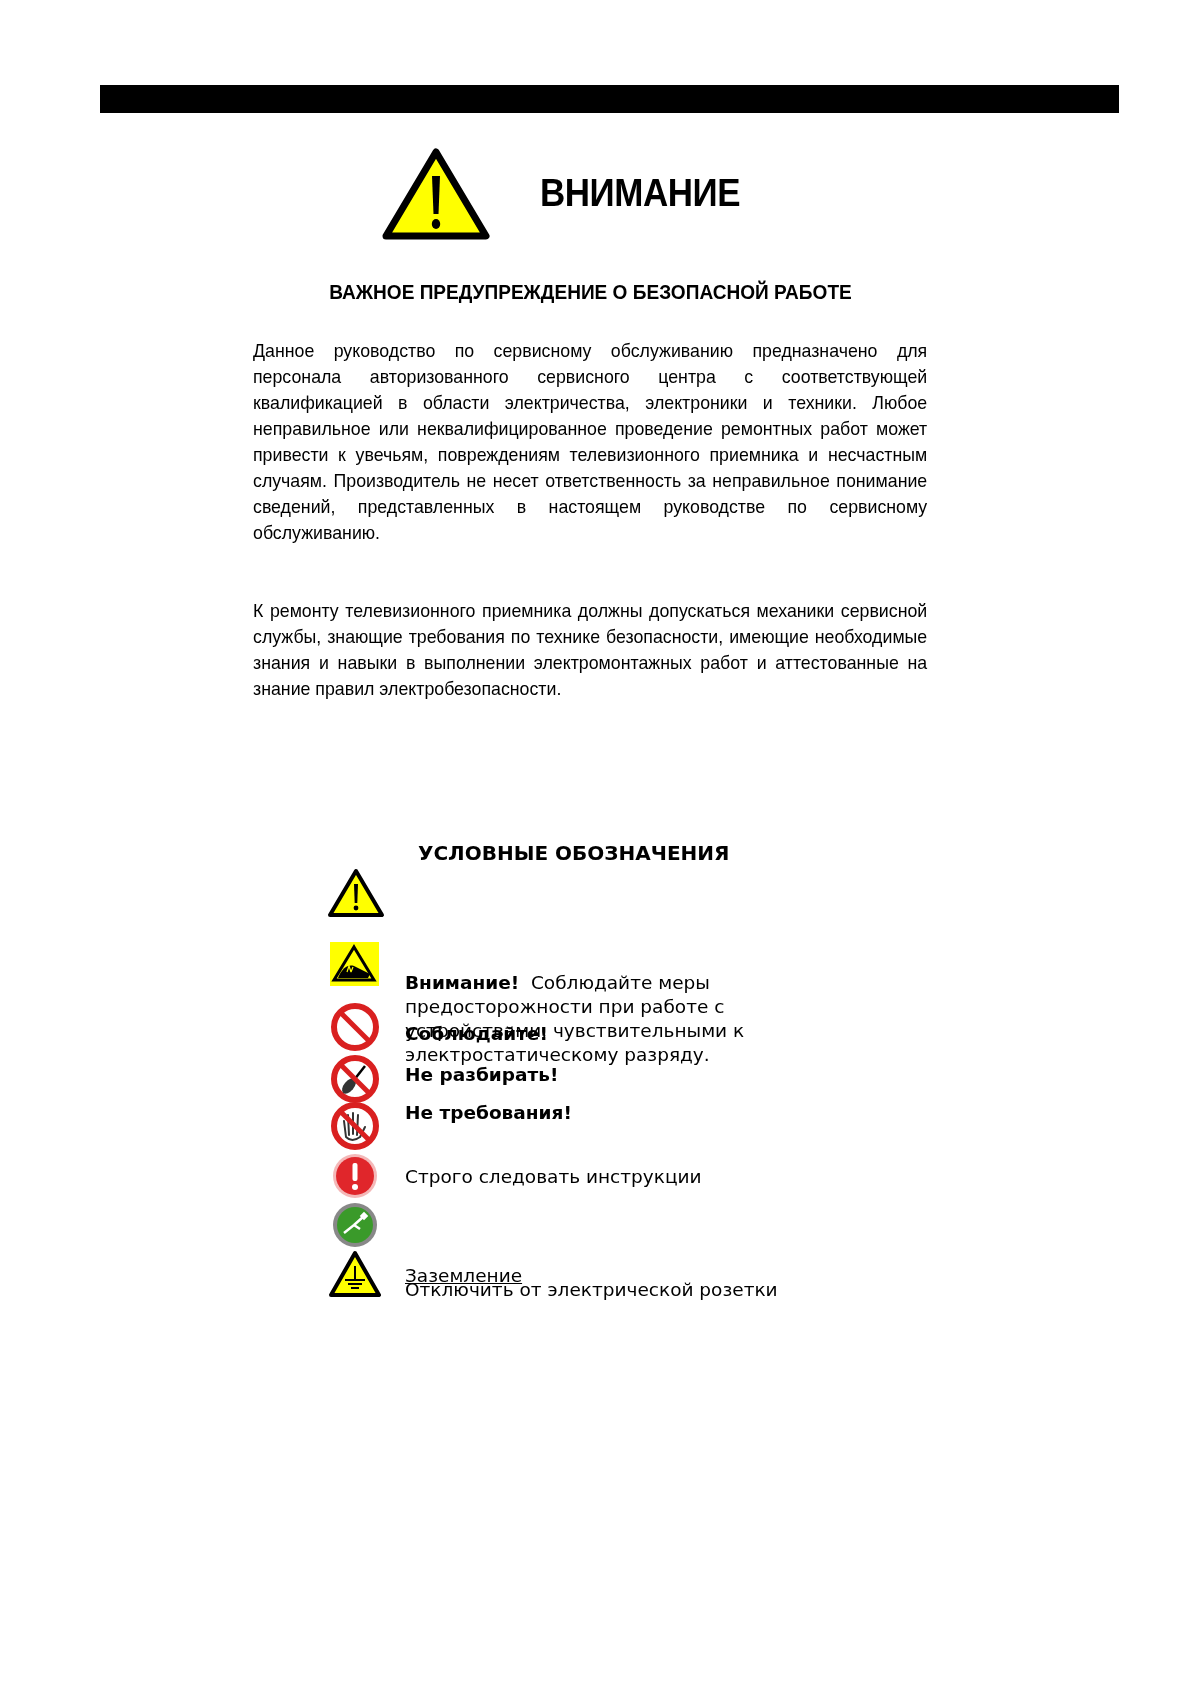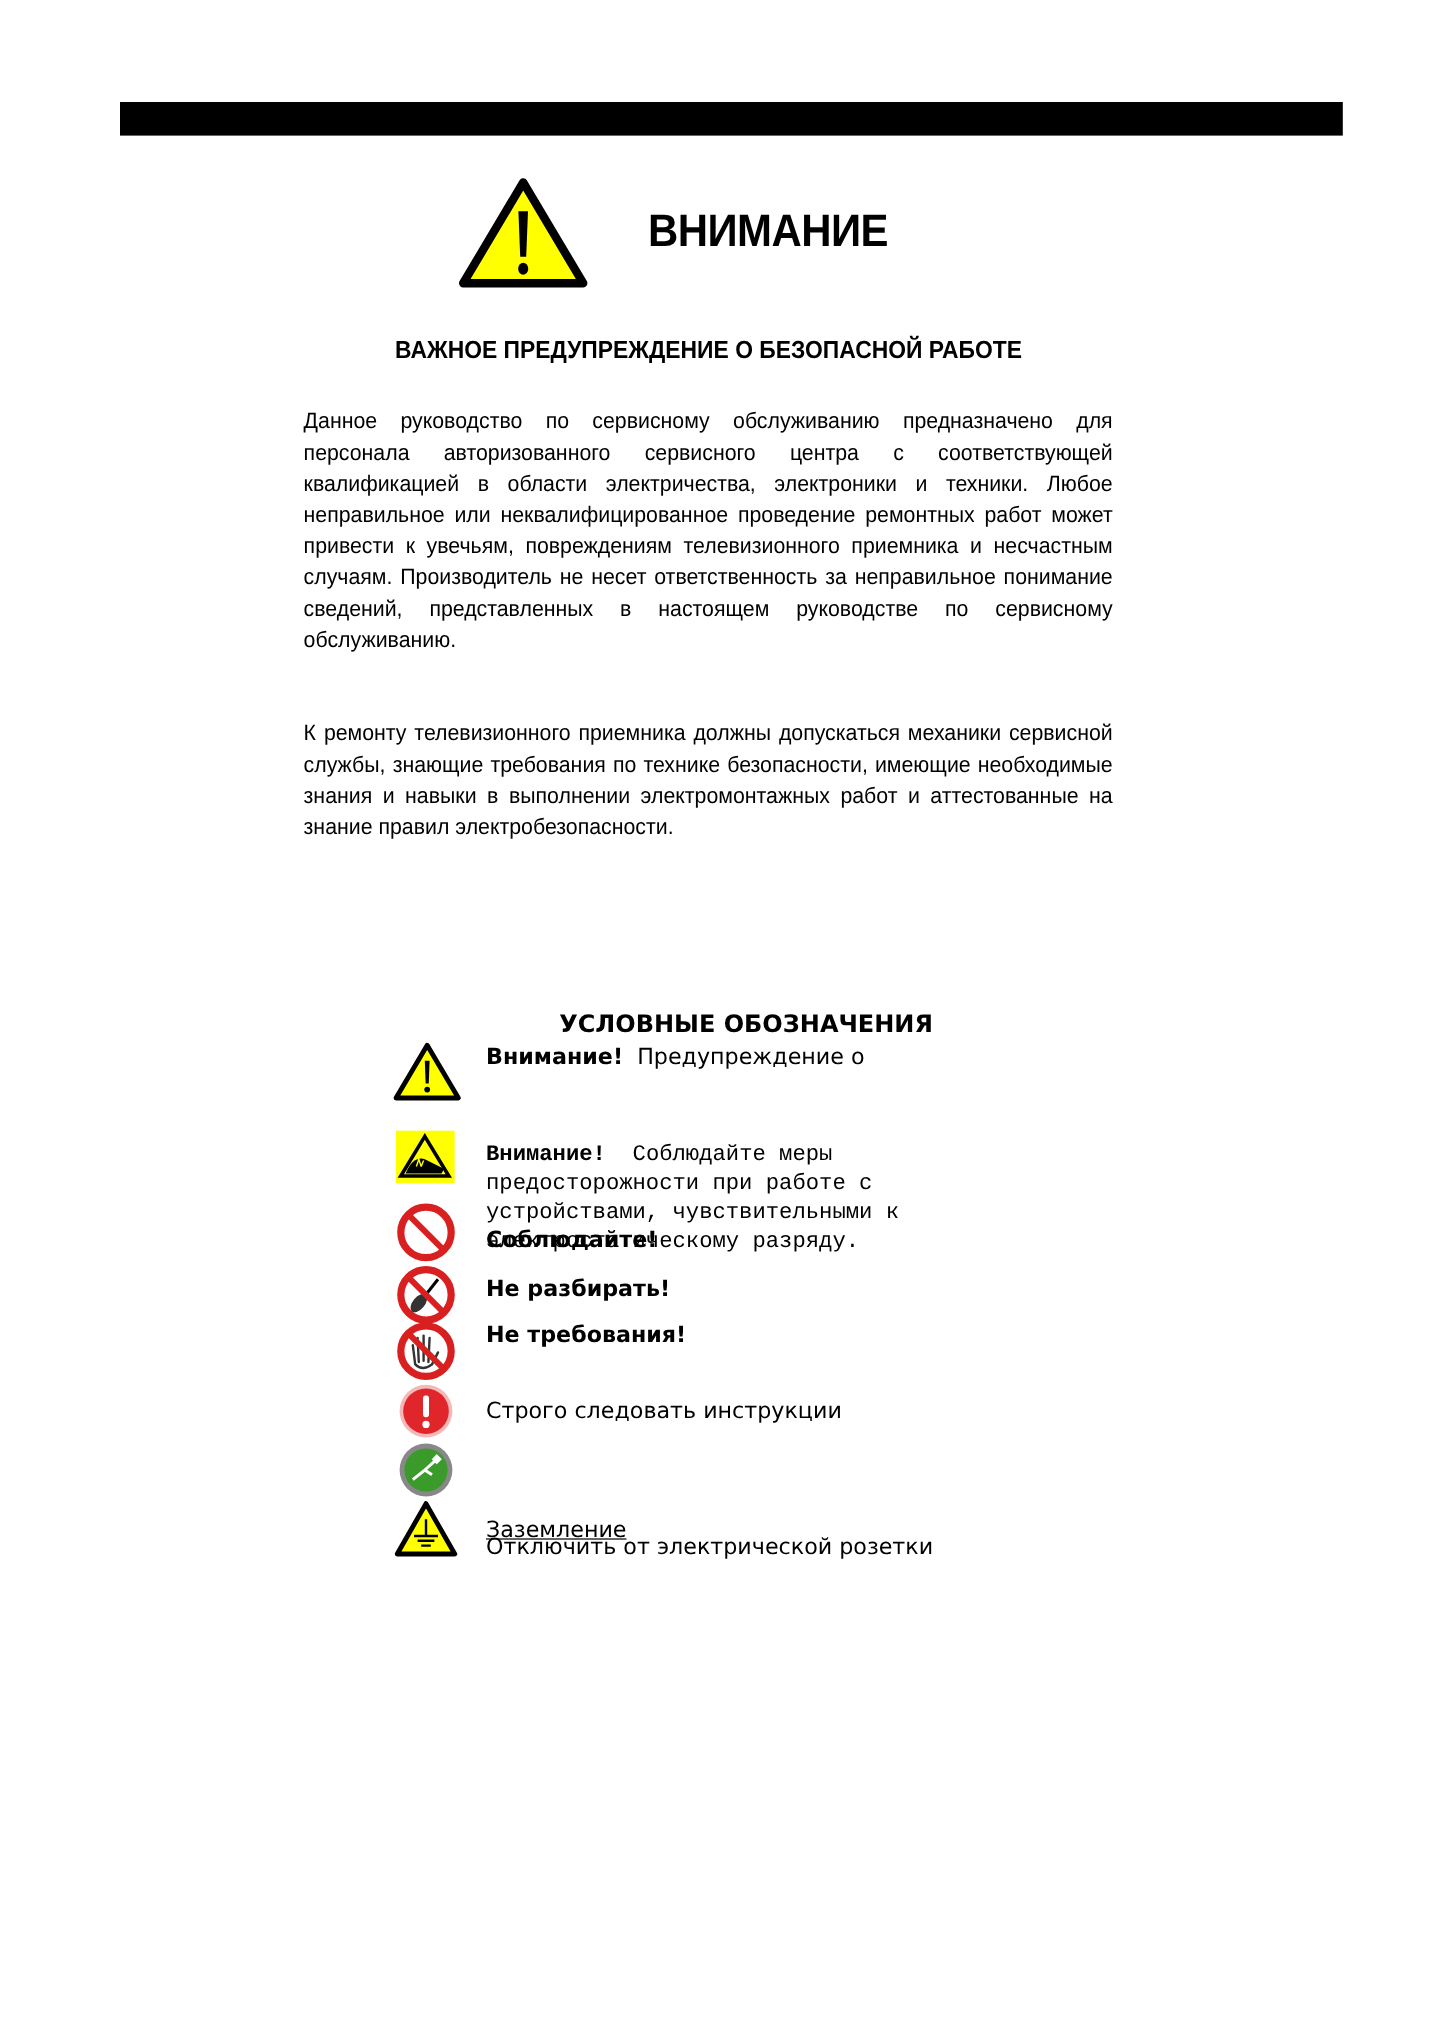--- a/index.html
+++ b/index.html
@@ -5,21 +5,21 @@
   html, body { margin: 0; padding: 0; background: #ffffff; }
   body { width: 1191px; height: 1684px; position: relative; overflow: hidden; color: #000; }
   .abs { position: absolute; }
   .topbar { left: 100px; top: 85px; width: 1019px; height: 28px; background: #000; }
   .big-warn { left: 382px; top: 148px; width: 108px; height: 92px; }
   .big-title { left: 540px; top: 174px; font-family: "Liberation Sans", sans-serif; font-weight: bold; font-size: 38px; letter-spacing: -0.5px; line-height: 1; transform: scaleX(0.92); transform-origin: left center; }
   .subtitle { left: 253px; width: 675px; top: 282px; text-align: center; font-family: "Liberation Sans", sans-serif; font-weight: bold; font-size: 20.5px; line-height: 1; transform: scaleX(0.93); transform-origin: center; }
   .para { left: 253px; width: 674px; font-family: "Liberation Sans", sans-serif; font-size: 18.6px; line-height: 26px; text-align: justify; transform: scaleX(0.955); transform-origin: left top; width: 706px; }
   .p1 { top: 338px; }
   .p2 { top: 598px; }
-  .legend-title { left: 418px; top: 843px; font-family: "DejaVu Sans", sans-serif; font-weight: bold; font-size: 20px; line-height: 1; margin-left: 48px; }
+  .legend-title { left: 418px; top: 843px; font-family: "DejaVu Sans", sans-serif; font-weight: bold; font-size: 20px; line-height: 1; }
   .legend-text { left: 405px; font-family: "DejaVu Sans", sans-serif; font-size: 18.5px; line-height: 24px; white-space: nowrap; }
   .legend-text b { font-weight: bold; }
   .icon { position: absolute; }
 </style>
 </head>
 <body>
 
 <div class="abs topbar"></div>
 
 <svg class="abs big-warn" viewBox="0 0 108 92">
@@ -35,30 +35,29 @@
 <div class="abs para p2">К ремонту телевизионного приемника должны допускаться механики сервисной службы, знающие требования по технике безопасности, имеющие необходимые знания и навыки в выполнении электромонтажных работ и аттестованные на знание правил электробезопасности.</div>
 
 <div class="abs legend-title">УСЛОВНЫЕ ОБОЗНАЧЕНИЯ</div>
 
 <svg class="icon" style="left:327px; top:868px; width:58px; height:50px;" viewBox="0 0 58 50">
   <polygon points="29,3 55,47 3,47" fill="#ffff00" stroke="#000" stroke-width="4" stroke-linejoin="round"></polygon>
   <path d="M27,16 L31,16 L30.3,35 L27.7,35 Z" fill="#000"></path>
   <circle cx="29" cy="40" r="2.4" fill="#000"></circle>
 </svg>
 <div class="abs legend-text" style="top:870px;">
-  <div><b>Внимание!</b>&nbsp; <span>Предупреждение о</span></div>
 </div>
 
 <svg class="icon" style="left:330px; top:942px; width:49px; height:44px;" viewBox="0 0 49 44">
   <rect x="0" y="0" width="49" height="44" fill="#ffff00"></rect>
   <polygon points="24,5 44,38 4,38" fill="none" stroke="#000" stroke-width="3"></polygon>
   <path d="M8,36 C12,26 18,22 24,24 L40,32 L38,36 Z" fill="#000"></path>
   <path d="M17,30 l2,-6 l2,6 M21,30 l2,-5" stroke="#ffff00" stroke-width="1.2" fill="none"></path>
 </svg>
-<div class="abs legend-text" style="top:951px;font-family:Liberation Mono, monospace;">
+<div class="abs legend-text" style="top:971px;">
   <div><b>Внимание!</b>&nbsp; <span>Соблюдайте меры</span></div>
   <div>предосторожности при работе с</div>
   <div>устройствами, чувствительными к</div>
   <div>электростатическому разряду.</div>
 </div>
 
 <svg class="icon" style="left:330px; top:1002px; width:50px; height:50px;" viewBox="0 0 50 50">
   <circle cx="25" cy="25" r="21" fill="#fff" stroke="#d92020" stroke-width="6"></circle>
   <line x1="10" y1="10" x2="40" y2="40" stroke="#d92020" stroke-width="5"></line>
 </svg>

